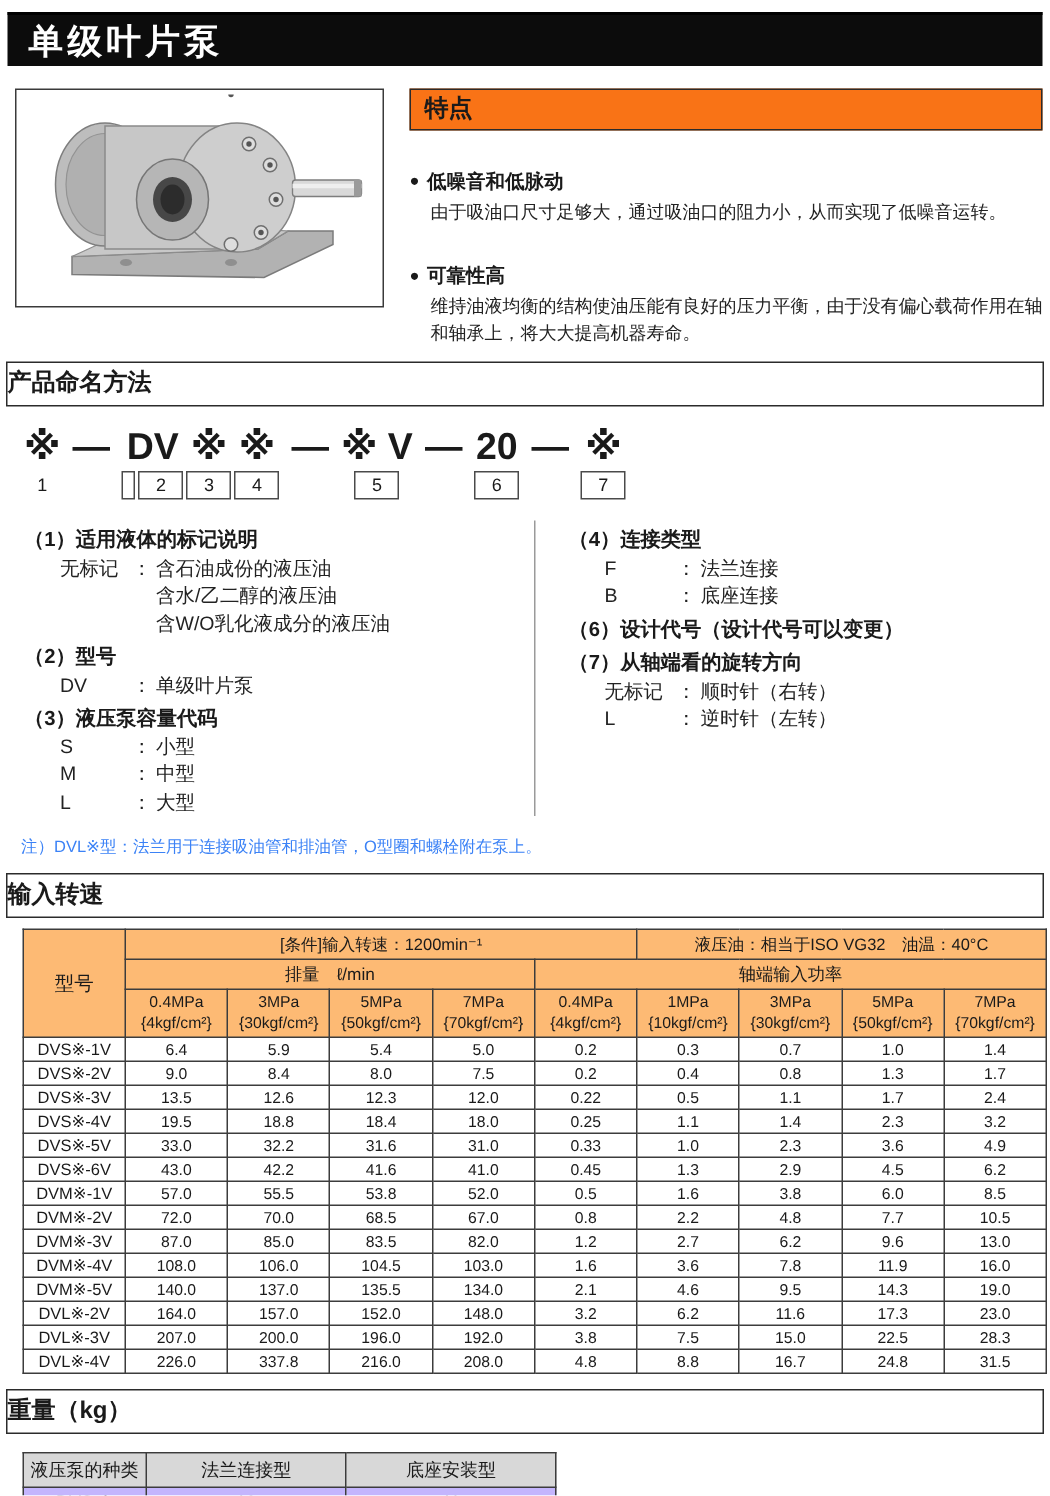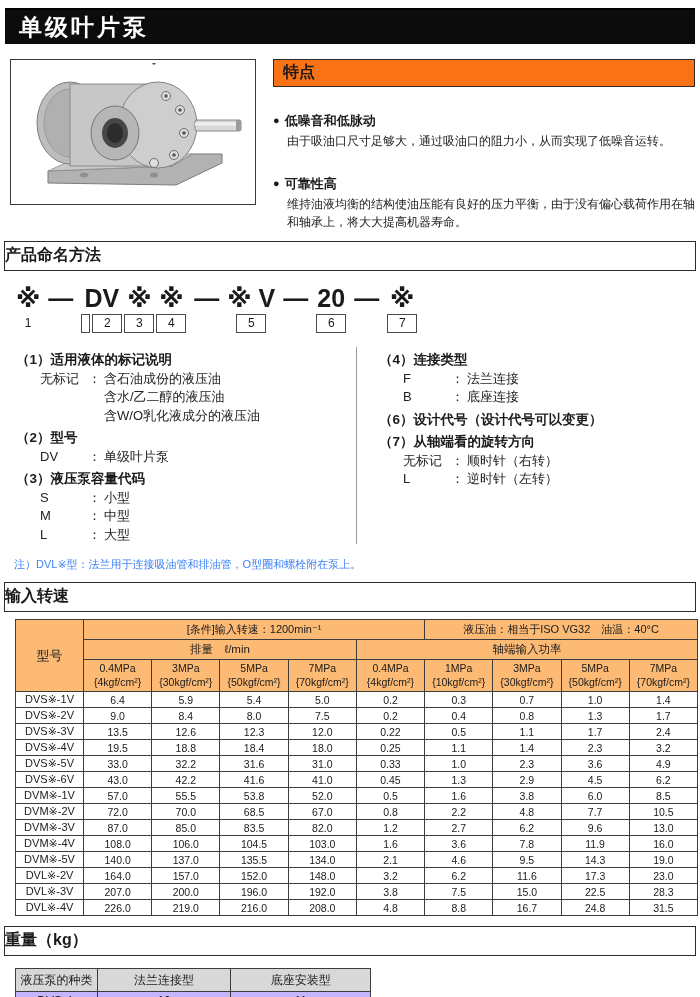--- a/index.html
+++ b/index.html
@@ -431,21 +431,21 @@
             <td>192.0</td>
             <td>3.8</td>
             <td>7.5</td>
             <td>15.0</td>
             <td>22.5</td>
             <td>28.3</td>
           </tr>
           <tr>
             <td class="model">DVL※-4V</td>
             <td>226.0</td>
-            <td>219.0</td>
+            <td>337.8</td>
             <td>216.0</td>
             <td>208.0</td>
             <td>4.8</td>
             <td>8.8</td>
             <td>16.7</td>
             <td>24.8</td>
             <td>31.5</td>
           </tr>
         </tbody>
       </table>

